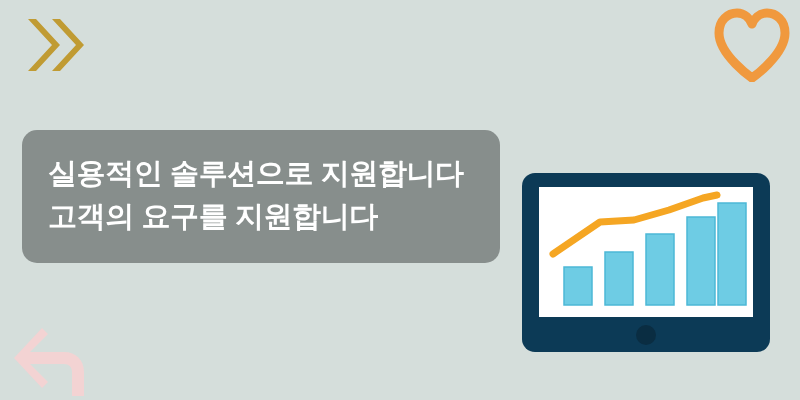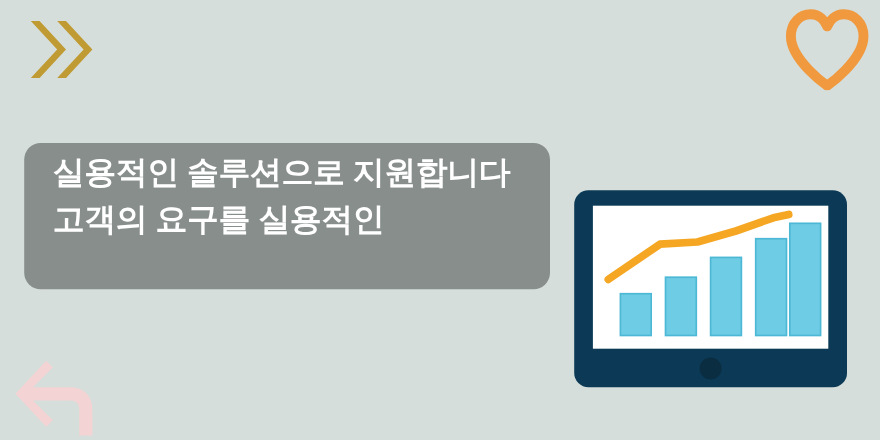--- a/index.html
+++ b/index.html
@@ -49,21 +49,21 @@
   
   #headline-panel {
     position: absolute;
     left: 22px;
     top: 130px;
     width: 478px;
     height: 133px;
     background: #878e8c;
     border-radius: 15px;
     box-sizing: border-box;
-    padding: 6px 26px 0 26px;
+    padding: 22px 26px 0 26px;
   }
   .headline-line {
     color: #ffffff;
     font-size: 29px;
     font-weight: bold;
     line-height: 43px;
     letter-spacing: -0.4px;
     white-space: nowrap;
   }
 
@@ -119,21 +119,21 @@
   </div>
 
   <div id="heart">
     <svg width="78" height="74" viewBox="0 0 78 74" xmlns="http://www.w3.org/2000/svg">
       <path d="M39 70 C39 70 6 47 6 25 C6 12 15 5 24 5 C32 5 37 11 39 16 C41 11 46 5 54 5 C63 5 72 12 72 25 C72 47 39 70 39 70 Z" fill="none" stroke="#f0993e" stroke-width="9" stroke-linejoin="round" stroke-linecap="round"></path>
     </svg>
   </div>
 
   <div id="headline-panel">
     <div class="headline-line">실용적인 솔루션으로 지원합니다</div>
-    <div class="headline-line">고객의 요구를 실용적인</div>
+    <div class="headline-line">고객의 요구를 지원합니다</div>
   </div>
 
   <div id="tablet">
     <div id="tablet-screen">
       <svg id="chart-svg" width="214" height="130" viewBox="0 0 214 130" xmlns="http://www.w3.org/2000/svg">
 
         <g>
           <rect x="25" y="80" width="28" height="38" fill="#6ecce4" stroke="#4cb8d6" stroke-width="1.5"></rect>
           <rect x="66" y="65" width="28" height="53" fill="#6ecce4" stroke="#4cb8d6" stroke-width="1.5"></rect>
           <rect x="107" y="47" width="28" height="71" fill="#6ecce4" stroke="#4cb8d6" stroke-width="1.5"></rect>

